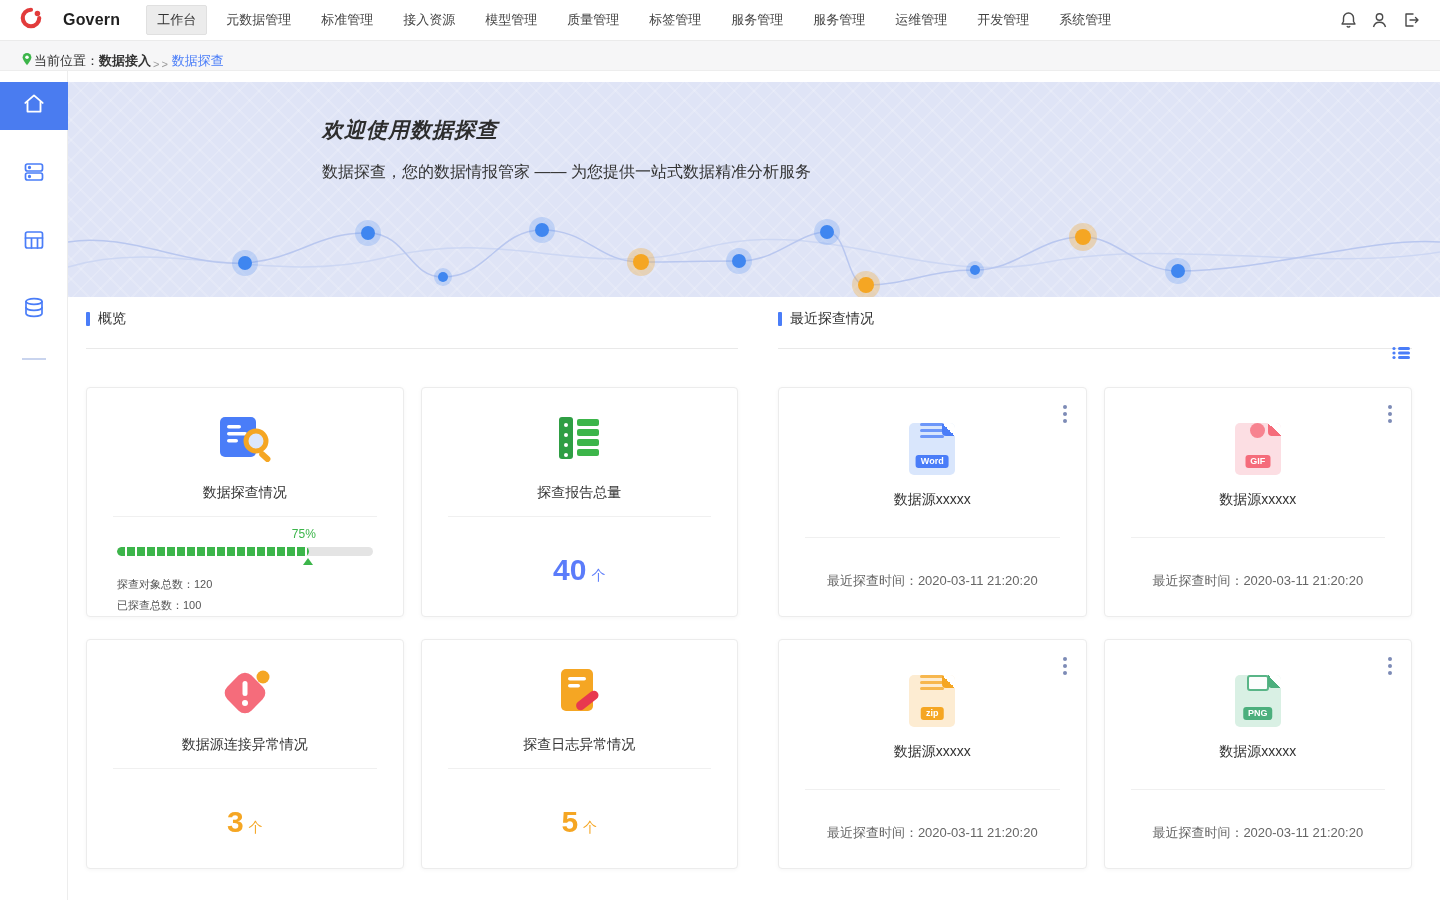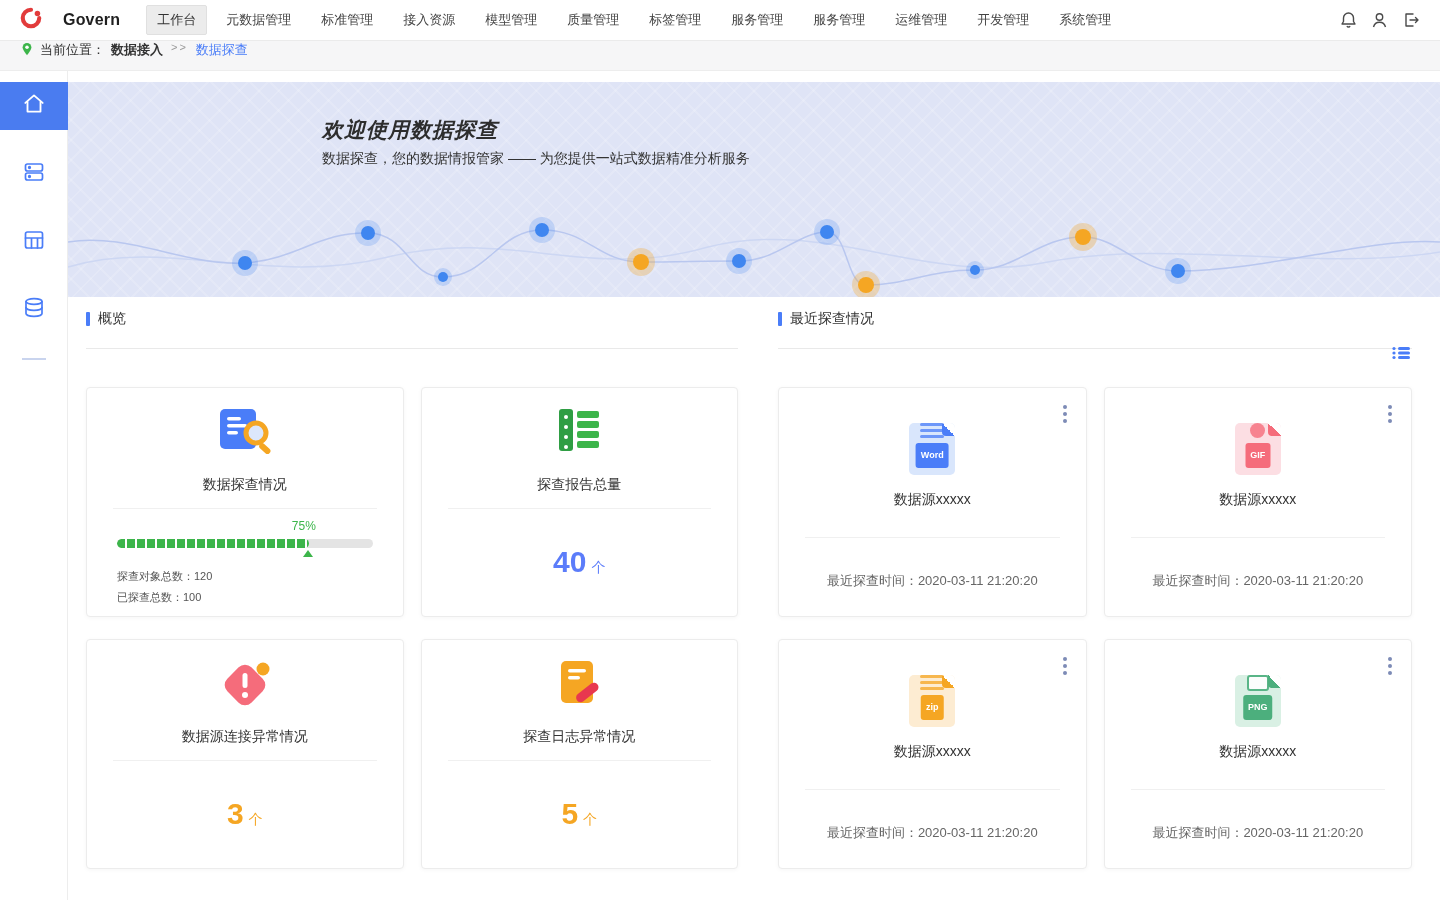--- a/index.html
+++ b/index.html
@@ -10,56 +10,56 @@
   .topbar{height:41px;display:flex;align-items:center;border-bottom:1px solid #ebebeb;padding:0 20px;background:#fff}
   .logo{display:flex;align-items:center;gap:21px;cursor:pointer}
   .logo-text{font-size:16px;font-weight:700;color:#1f1f1f;letter-spacing:.2px}
   .topnav{display:flex;align-items:center;margin-left:26px;gap:8px;flex:1}
   .nav-item{font-size:13px;color:#444;padding:5px 10px;border-radius:2px;cursor:pointer;white-space:nowrap;border:1px solid transparent}
   .nav-item.active{background:#ececec;border-color:#e0e0e0;color:#333}
   .topbar-actions{display:flex;align-items:center;gap:14px}
   .topbar-actions .ticon{display:flex;align-items:center;cursor:pointer}
 
   
-  .breadcrumb{height:30px;background:#f6f6f7;border-bottom:1px solid #ededed;display:flex;align-items:flex-start;padding:0 20px;font-size:13px;gap:6px}
+  .breadcrumb{height:30px;background:#f6f6f7;border-bottom:1px solid #ededed;display:flex;align-items:flex-end;padding:0 20px;font-size:13px;}
   .bc-parent{font-weight:700;cursor:pointer}
   .bc-sep{color:#999;font-size:11px;margin:0 2px;letter-spacing:2px}
   .bc-current{color:#4a7df8;cursor:pointer}
 
   
   .layout{display:flex;height:829px}
   .sidebar{width:68px;border-right:1px solid #ededed;padding-top:11px;display:flex;flex-direction:column;align-items:center;background:#fff}
   .side-item{width:68px;height:48px;display:flex;align-items:center;justify-content:center;cursor:pointer;margin-bottom:20px}
   .side-item.active{background:#4a7cf0}
   .side-divider{width:24px;border-top:2px solid #c9d4ee;margin-top:4px}
   .main{flex:1;padding-top:11px;overflow:hidden}
 
   
   .hero{height:215px;background:#dfe4f6;position:relative;overflow:hidden;
     background-image:
       repeating-linear-gradient(45deg,rgba(255,255,255,.16) 0 2px,transparent 2px 14px),
       repeating-linear-gradient(-45deg,rgba(255,255,255,.16) 0 2px,transparent 2px 14px);}
   .hero-title{position:absolute;left:254px;top:34px;font-size:21px;font-style:italic;font-weight:700;color:#2d2d2d;letter-spacing:1px}
-  .hero-subtitle{position:absolute;left:254px;top:68px;font-size:14px;color:#333}
+  .hero-subtitle{position:absolute;left:254px;top:80px;font-size:16px;color:#333}
   .hero-wave{position:absolute;left:0;bottom:0;width:100%;height:120px}
 
   
   .content{display:flex;gap:40px;padding:13px 28px 0 18px}
   .panel{position:relative}
   .panel-left{width:652px}
   .panel-right{flex:1}
   .section-header{display:flex;align-items:center;gap:8px;padding-bottom:20px;border-bottom:1px solid #e9e9e9}
   .accent-bar{width:4px;height:14px;background:#4a7df8;border-radius:1px}
   .section-title{font-size:14px;color:#333}
   .list-toggle{position:absolute;right:0;top:34px;cursor:pointer;padding:2px}
   .cards-grid{display:grid;grid-template-columns:1fr 1fr;gap:22px 17px;margin-top:38px}
   .card{border:1px solid #ececec;border-radius:4px;height:230px;background:#fff;box-shadow:0 1px 4px rgba(0,0,0,.04)}
 
   
-  .ov-card{text-align:center;padding-top:18px}
+  .ov-card{text-align:center;padding-top:26px}
   .card-icon{height:54px;display:flex;align-items:flex-start;justify-content:center}
   .card-title{font-size:14px;color:#333;margin-top:16px}
   .card-divider{border-top:1px solid #f0f0f0;margin:14px 26px 0}
   .big-num{margin-top:36px;font-size:30px;font-weight:700}
   .big-num .unit{font-size:14px;font-weight:400;margin-left:5px}
   .num-blue{color:#5b7cfa}
   .num-orange{color:#f5a623}
 
   .progress-wrap{padding:0 30px;text-align:left}
   .progress-label{position:relative;height:15px;margin:10px 0 5px;font-size:12px;color:#3cb54a}
@@ -77,21 +77,21 @@
   .menu-dots{position:absolute;top:12px;right:14px;display:flex;flex-direction:column;gap:3px;padding:5px;cursor:pointer}
   .menu-dots i{width:4px;height:4px;border-radius:50%;background:#7d8bb6}
   .file-icon{position:relative;width:46px;height:52px;margin:0 auto;background:var(--ft);border-radius:5px}
   .fold{position:absolute;top:0;right:0;width:13px;height:13px;border-top-right-radius:5px;border-bottom-left-radius:4px;
     background:linear-gradient(225deg,#fff 0 50%,var(--fc) 50% 100%)}
   .glyph{display:block;margin:9px auto 0}
   .glyph-lines{width:24px;height:3px;border-radius:2px;background:var(--fc);box-shadow:0 6px 0 var(--fc),0 12px 0 var(--fc);opacity:.75}
   .glyph-circle{width:15px;height:15px;border-radius:50%;background:var(--fc);opacity:.8}
   .glyph-image{width:22px;height:16px;border-radius:3px;background:#fff;border:2px solid var(--fc);opacity:.9}
   .badge{position:absolute;bottom:7px;left:50%;transform:translateX(-50%);background:var(--fc);color:#fff;
-    font-size:9px;line-height:13px;padding:6px 5px;border-radius:3px;font-weight:700;white-space:nowrap}
+    font-size:9px;line-height:13px;padding:0 5px;border-radius:3px;font-weight:700;white-space:nowrap}
   .rc-name{font-size:14px;color:#333;margin-top:16px}
   .rc-card .card-divider{margin-top:28px}
   .time-text{font-size:13px;color:#666;margin-top:34px}
 </style>
 </head>
 <body>
 
 <header class="topbar">
   <div class="logo">
     <span>

